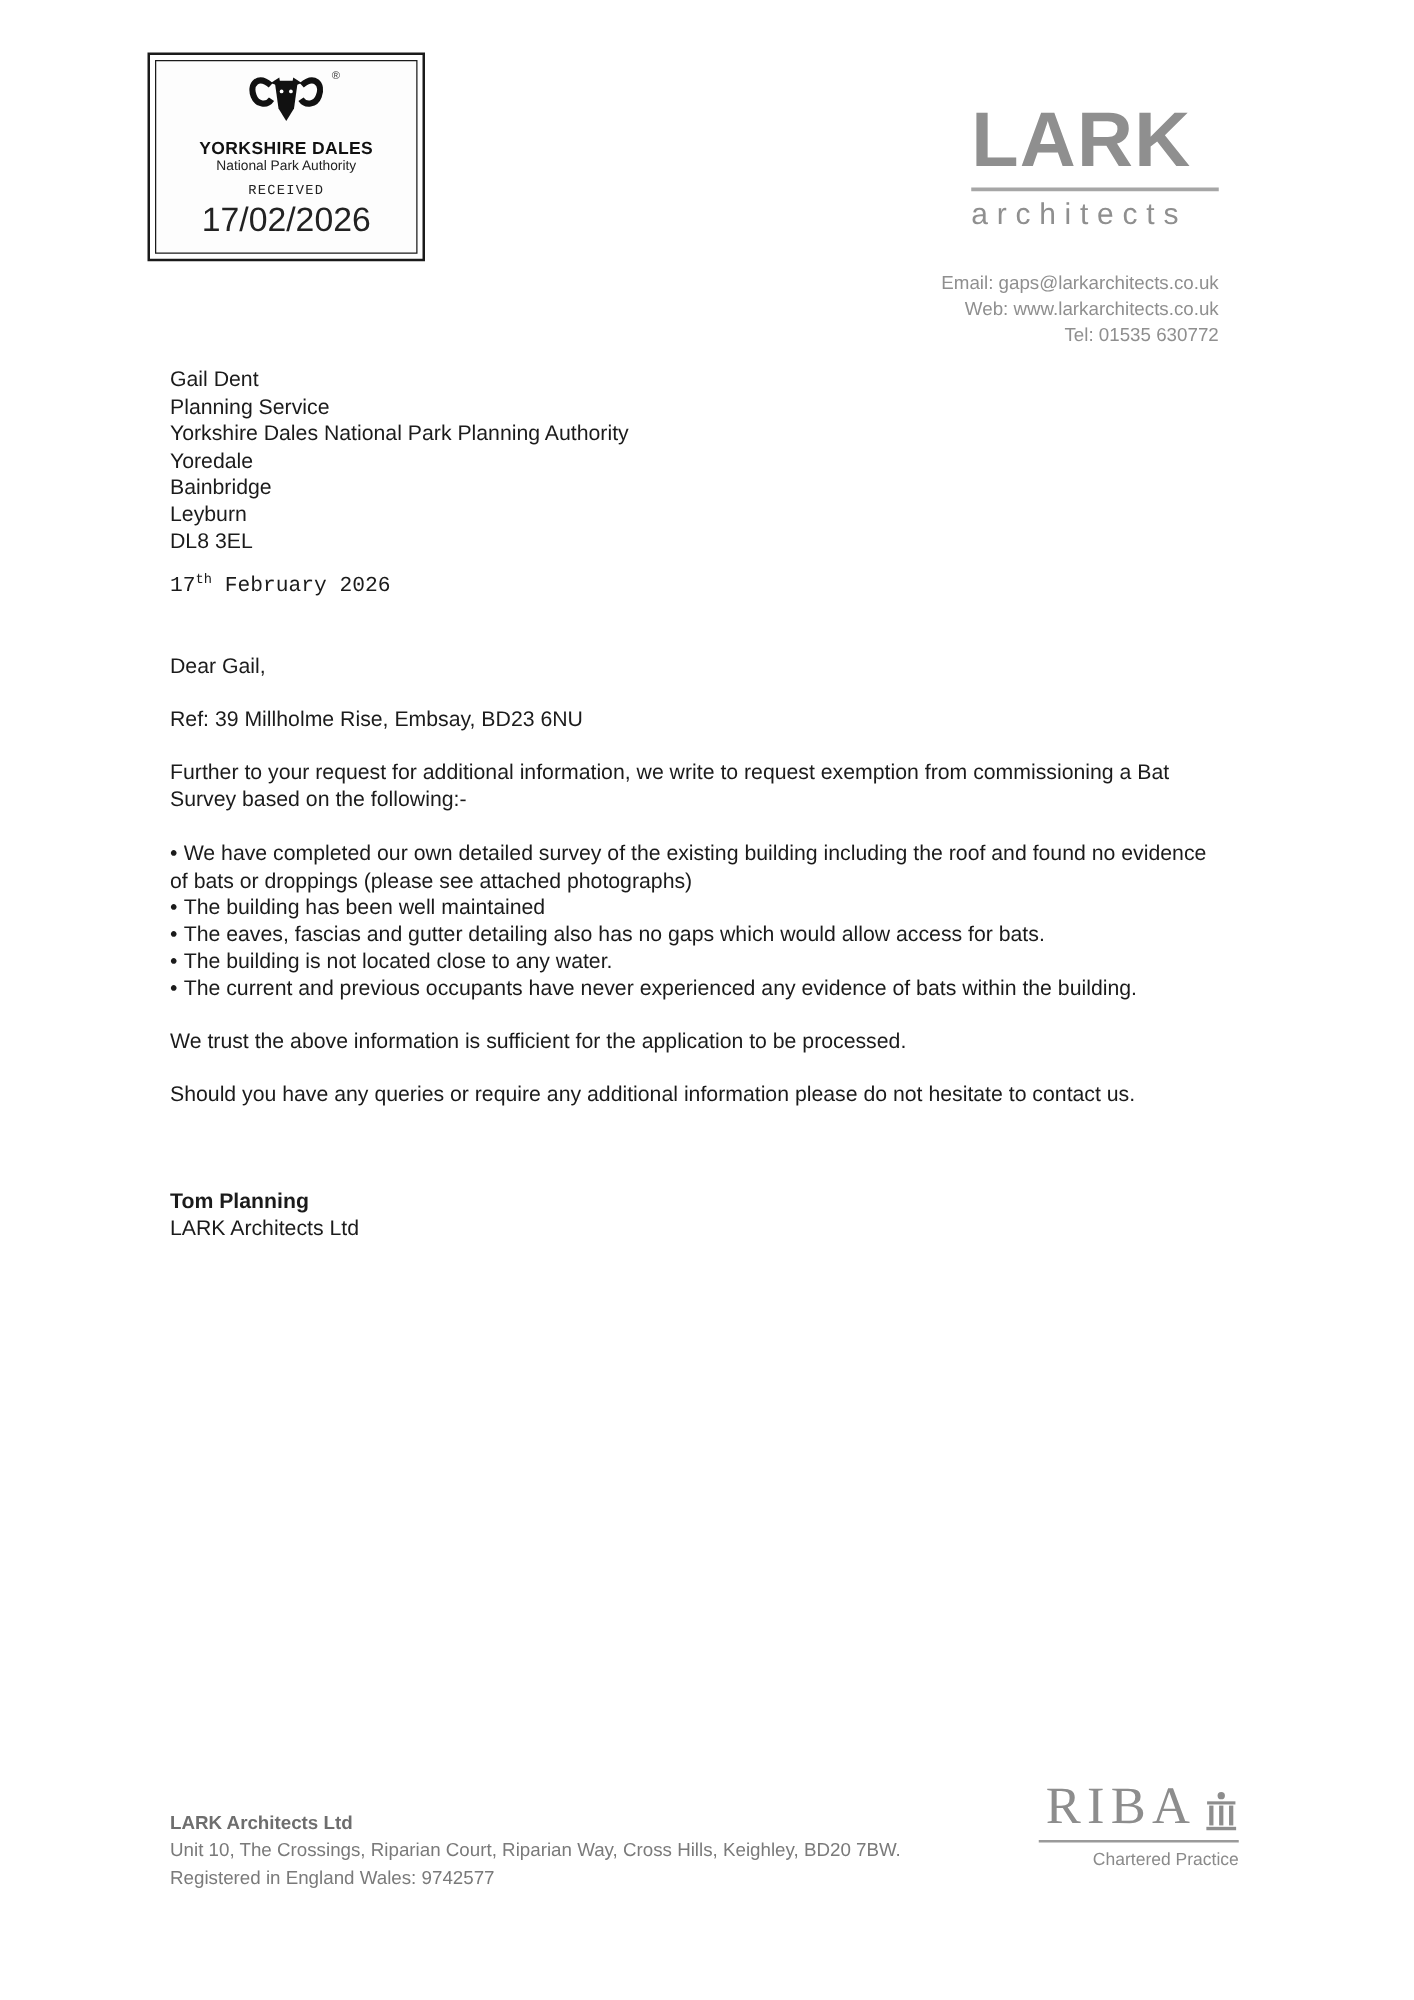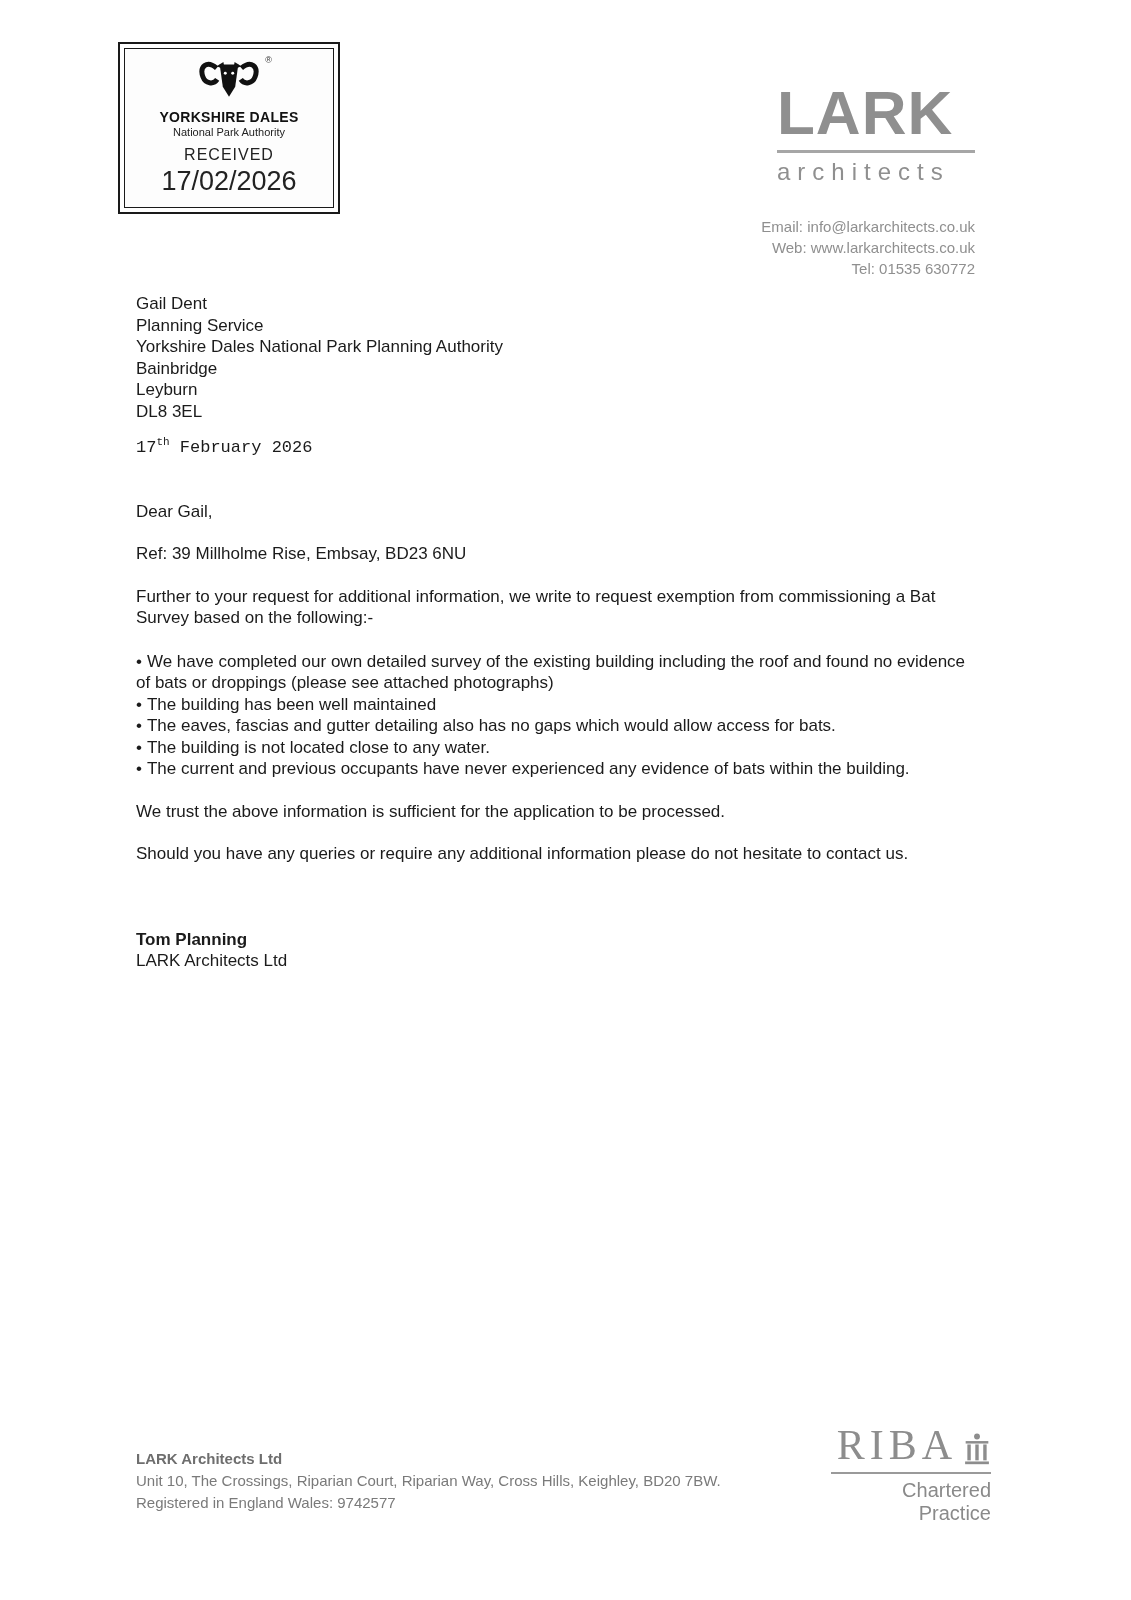--- a/index.html
+++ b/index.html
@@ -22,21 +22,21 @@
   .stamp-inner {
     border:1px solid #1a1a1a;
     padding:8px 6px 10px;
     text-align:center;
     background:#fdfdfd;
   }
   .ram-wrap { position:relative; display:inline-block; }
   .reg-mark { position:absolute; top:-2px; right:-12px; font-size:9px; color:#333; }
   .stamp-org { font-size:14px; font-weight:bold; letter-spacing:0.3px; color:#111; margin-top:2px; }
   .stamp-sub { font-size:11px; color:#222; margin-top:1px; }
-  .stamp-received { font-size:16px; letter-spacing:1px; color:#222; margin-top:8px; }
+  .stamp-received { font-size:11px; letter-spacing:1px; color:#222; margin-top:8px;font-family:Liberation Mono, monospace; }
   .stamp-date { font-size:27px; color:#222; margin-top:2px; font-family:"Liberation Sans", sans-serif; }
 
   
   .lark { position:absolute; left:777px; top:82px; width:198px; color:#909090; }
   .lark-name { font-size:62px; font-weight:bold; line-height:1.0; letter-spacing:1px; color:#8f8f8f; }
   .lark-line { border-top:3px solid #a6a6a6; margin-top:6px; }
   .lark-sub { font-size:24px; letter-spacing:7px; margin-top:5px; color:#8f8f8f; white-space:nowrap; }
 
   
   .contact {
@@ -65,21 +65,21 @@
   .footer-left {
     position:absolute; left:136px; top:1448px;
     font-size:15px; line-height:22px; color:#7a7a7a;
   }
   .footer-company { font-weight:bold; color:#6e6e6e; }
 
   .riba { position:absolute; right:140px; top:1424px; text-align:right; color:#8a8a8a; width:160px; }
   .riba-row { display:flex; align-items:flex-end; justify-content:flex-end; gap:6px; }
   .riba-name { font-family:"Liberation Serif", serif; font-size:42px; letter-spacing:5px; line-height:1; color:#8d8d8d; }
   .riba-line { border-top:2px solid #9a9a9a; margin-top:6px; }
-  .riba-label { font-size:20px; margin-top:5px; color:#8a8a8a; }
+  .riba-label { font-size:14px; margin-top:5px; color:#8a8a8a; }
 </style>
 </head>
 <body>
 
 <div class="page">
 
   <div class="stamp">
     <div class="stamp-inner">
       <span class="ram-wrap">
         <svg width="62" height="46" viewBox="0 0 100 74">
@@ -100,31 +100,32 @@
     </div>
   </div>
 
   <div class="lark">
     <div class="lark-name">LARK</div>
     <div class="lark-line"></div>
     <div class="lark-sub">architects</div>
   </div>
 
   <div class="contact">
-    <div>Email: info@larkarchitects.co.uk</div>
+    <div>Email: gaps@larkarchitects.co.uk</div>
     <div>Web: www.larkarchitects.co.uk</div>
     <div>Tel: 01535 630772</div>
   </div>
 
   <div class="letter">
 
     <div class="recipient">
       <div>Gail Dent</div>
       <div>Planning Service</div>
       <div>Yorkshire Dales National Park Planning Authority</div>
+      <div>Yoredale</div>
       <div>Bainbridge</div>
       <div>Leyburn</div>
       <div>DL8 3EL</div>
     </div>
 
     <div class="date-line"><span>17</span><sup>th</sup><span> February 2026</span></div>
 
     <div class="salutation">Dear Gail,</div>
 
     <div class="ref">Ref: 39 Millholme Rise, Embsay, BD23 6NU</div>

